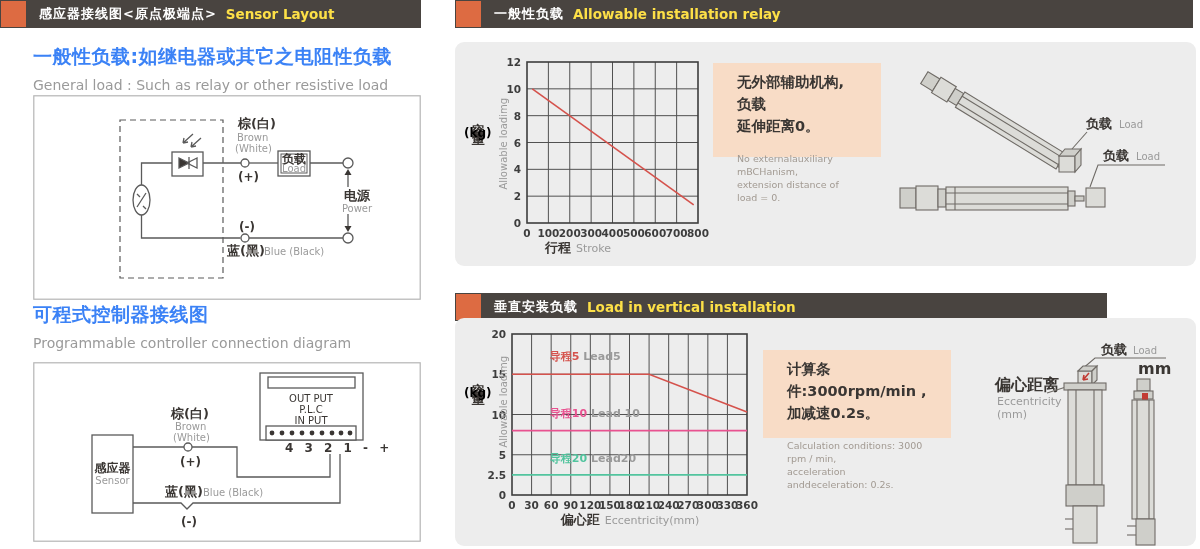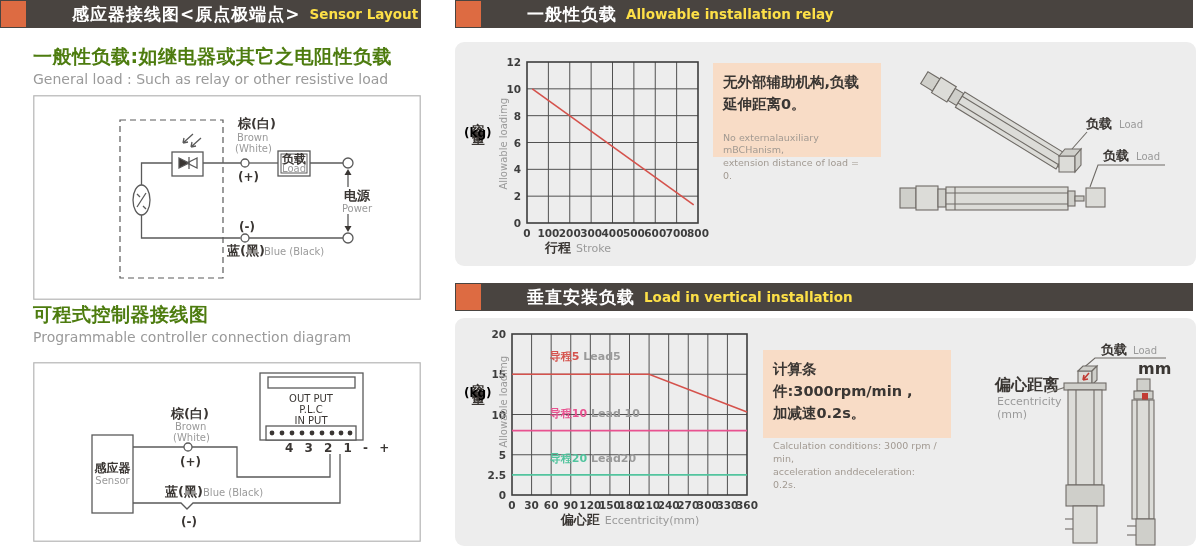--- a/index.html
+++ b/index.html
@@ -1,30 +1,30 @@
 <!DOCTYPE html>
 <html><head>
 <meta charset="utf-8">
 <style>
   html,body{margin:0;padding:0;background:#fff;}
   #page{position:relative;width:1200px;height:549px;background:#fff;overflow:hidden;
         font-family:"DejaVu Sans","Liberation Sans",sans-serif;color:#3a3633;}
   
   .hbar{position:absolute;height:28px;background:#494440;display:flex;align-items:center;}
   .hbar .sq{width:25px;height:26px;background:#dd6b42;margin:1px 13px 1px 1px;flex:none;}
-  .hbar .cn{color:#fff;font-weight:bold;font-size:17px;letter-spacing:1px;white-space:nowrap;margin-left:33px;}
+  .hbar .cn{color:#fff;font-weight:bold;font-size:13px;letter-spacing:1px;white-space:nowrap;}
   .hbar .en{color:#fde047;font-weight:bold;font-size:13.5px;margin-left:9px;white-space:nowrap;}
   
   .sec{position:absolute;}
-  .sec .cn{font-weight:bold;font-size:19px;color:#4d7c0f;letter-spacing:0.5px;white-space:nowrap;}
-  .sec .en{font-size:14px;color:#9a9a9a;margin-top:1px;white-space:nowrap;}
+  .sec .cn{font-weight:bold;font-size:19px;color:#3b82f6;letter-spacing:0.5px;white-space:nowrap;}
+  .sec .en{font-size:14px;color:#9a9a9a;margin-top:7px;white-space:nowrap;}
   
   .panel{position:absolute;background:#ededed;border-radius:9px;}
   
-  .note{position:absolute;background:#f8dcc6;padding:9px 10px;box-sizing:border-box;}
+  .note{position:absolute;background:#f8dcc6;padding:9px 24px;box-sizing:border-box;}
   .note .cn{font-weight:bold;font-size:14.5px;line-height:1.5;color:#3a3633;}
   .note .en{font-size:9.5px;line-height:1.35;color:#a29a92;margin-top:16px;}
   
   .ylab{position:absolute;display:flex;flex-direction:column;align-items:center;}
   .ylab .cjk{writing-mode:vertical-rl;text-orientation:upright;font-weight:bold;font-size:13px;letter-spacing:3px;color:#3a3633;}
   .ylab .unit{font-weight:bold;font-size:12px;color:#000000;margin-top:2px;}
   .ylab-en{position:absolute;writing-mode:vertical-rl;transform:rotate(180deg);font-size:10px;color:#9a9a9a;white-space:nowrap;}
   .xlab{position:absolute;text-align:center;white-space:nowrap;}
   .xlab .cn{font-weight:bold;font-size:13px;color:#3a3633;}
   .xlab .en{font-size:11px;color:#9a9a9a;margin-left:5px;}
@@ -240,21 +240,21 @@
       <rect x="53" y="139" width="122" height="23" class="mech"></rect>
       <line x1="53" y1="145" x2="175" y2="145" class="lead"></line>
       <line x1="53" y1="156" x2="175" y2="156" class="lead"></line>
       <line x1="62" y1="139" x2="62" y2="162" class="lead"></line>
       <rect x="175" y="143" width="7" height="15" class="mech2"></rect>
       <rect x="182" y="148" width="9" height="5" class="mech2"></rect>
       <rect x="193" y="140" width="19" height="19" class="mech"></rect>
     </g>
   </svg>
 
-  <div class="hbar" style="left:455px;top:283px;width:738px;">
+  <div class="hbar" style="left:455px;top:293px;width:652px;">
     <div class="sq"></div>
     <span class="cn">垂直安装负载</span>
     <span class="en">Load in vertical installation</span>
   </div>
 
   <div class="panel" style="left:455px;top:318px;width:741px;height:228px;"></div>
 
   <svg id="chart2" style="left:458px;top:326px;" width="300" height="200" viewBox="0 0 300 200">
       <line x1="73.58333333333333" y1="8" x2="73.58333333333333" y2="169" stroke="#515151" stroke-width="1"></line>
       <line x1="93.16666666666666" y1="8" x2="93.16666666666666" y2="169" stroke="#515151" stroke-width="1"></line>

